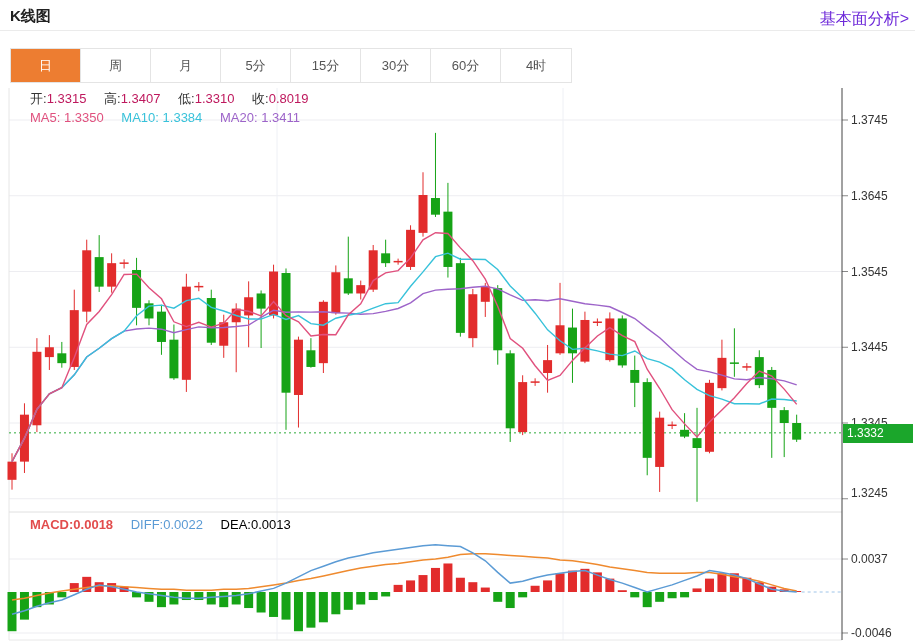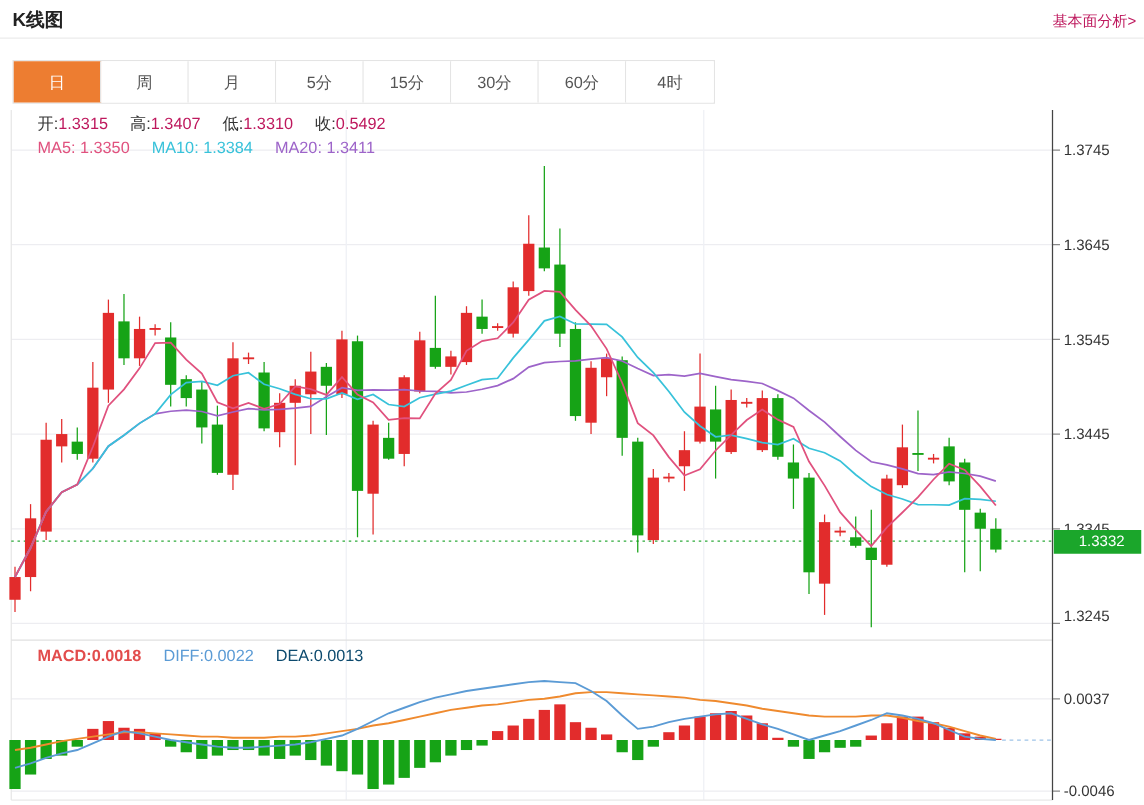--- a/index.html
+++ b/index.html
@@ -2,34 +2,34 @@
 <html><head>
 <meta charset="utf-8">
 <style>
   * { margin:0; padding:0; box-sizing:border-box; }
   html,body { background:#fff; }
   body { width:915px; height:644px; font-family:"Liberation Sans","DejaVu Sans",sans-serif; position:relative; overflow:hidden; }
   .page { position:relative; width:768px; height:644px; background:#fff; }
   #chart-svg { position:absolute; left:0; top:0; z-index:0; }
   .hdr { position:absolute; left:0; top:0; width:915px; height:31px; border-bottom:1px solid #ebebeb; background:#fff; z-index:2; }
   .hdr-title { position:absolute; left:10px; top:7px; font-size:15px; font-weight:bold; color:#222; }
-  .hdr-link { position:absolute; right:6px; top:9px; font-size:12px; color:#be185d; cursor:pointer; }
+  .hdr-link { position:absolute; right:6px; top:9px; font-size:16px; color:#6d28d9; cursor:pointer; }
   .tabbar { position:absolute; left:10px; top:48px; height:35px; display:flex; z-index:2; background:#fff; border:1px solid #e4e4e4; }
   .tab { width:70px; height:33px; line-height:33px; text-align:center; font-size:13px; color:#555; border-right:1px solid #e4e4e4; cursor:pointer; background:#fff; }
   .tab:last-child { border-right:none; }
   .tab.active { background:#ed7d31; color:#fff; }
   .legend { position:absolute; z-index:2; font-size:13px; white-space:nowrap; }
   .legend .lab { color:#333; }
   .legend .val { color:#be185d; }
   .legend .item { margin-right:14px; }
   .kline-legend { left:30px; top:89px; line-height:19px; }
   .ma5 { color:#e0517e; } .ma10 { color:#38c2da; } .ma20 { color:#9d64c9; }
   .macd-legend { left:30px; top:517px; }
-  .c-macd { color:#e24c4c;font-weight:bold; } .c-diff { color:#5b9bd5; } .c-dea { color:#0c4a6e; }
-  .price-badge { position:absolute; left:843px; top:424px; width:70px; height:19px; line-height:19px; background:#1ba62b; color:#fff; font-size:12px; text-align:left; padding-left:20px; z-index:2; }
+  .c-macd { color:#e24c4c;font-weight:bold; } .c-diff { color:#5b9bd5; } .c-dea { color:#000000; }
+  .price-badge { position:absolute; left:843px; top:424px; width:70px; height:19px; line-height:19px; background:#1ba62b; color:#fff; font-size:12px; text-align:left; padding-left:4px; z-index:2; }
   .axis-label { position:absolute; left:851px; font-size:12px; color:#333; z-index:1; }
 </style>
 </head>
 <body>
 
 <div class="page">
 
   <svg id="chart-svg" width="915" height="644" viewBox="0 0 915 644">
       <line x1="9" y1="120" x2="842" y2="120" stroke="#ededf1" stroke-width="1"></line>
       <line x1="842" y1="120" x2="848" y2="120" stroke="#888" stroke-width="1"></line>
@@ -268,21 +268,21 @@
     <div class="tab">30分</div>
     <div class="tab">60分</div>
     <div class="tab">4时</div>
   </div>
 
   <div class="legend kline-legend">
     <div>
       <span class="item"><span class="lab">开:</span><span class="val">1.3315</span></span>
       <span class="item"><span class="lab">高:</span><span class="val">1.3407</span></span>
       <span class="item"><span class="lab">低:</span><span class="val">1.3310</span></span>
-      <span class="item"><span class="lab">收:</span><span class="val">0.5492</span></span>
+      <span class="item"><span class="lab">收:</span><span class="val">0.8019</span></span>
     </div>
     <div>
       <span class="item ma5"><span>MA5:</span> <span>1.3350</span></span>
       <span class="item ma10"><span>MA10:</span> <span>1.3384</span></span>
       <span class="item ma20"><span>MA20:</span> <span>1.3411</span></span>
     </div>
   </div>
 
   <div class="legend macd-legend">
     <span class="item c-macd"><span>MACD:</span><span>0.0018</span></span>

